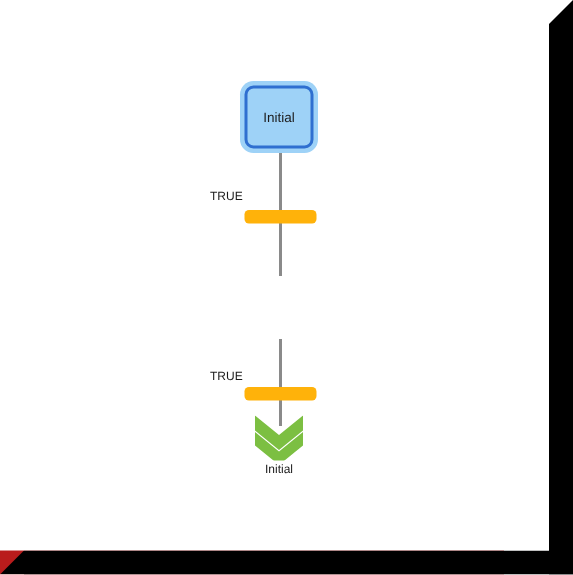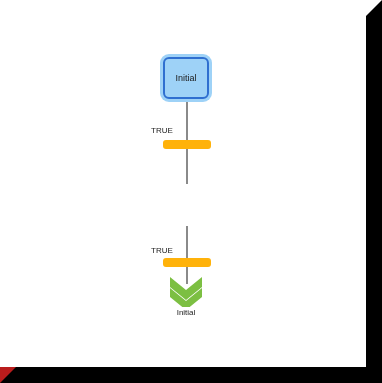--- a/index.html
+++ b/index.html
@@ -117,21 +117,20 @@
     position: absolute;
     background: #ffb20a;
     border-radius: 3px;
   }
   .transition-label {
     position: absolute;
     font-size: 8px;
     color: #1b1b1b;
     font-family: "Liberation Sans", sans-serif;
     white-space: nowrap;
-    margin-left: 11px;
   }
 
   
   .jump {
     position: absolute;
   }
   .jump-label {
     position: absolute;
     font-size: 8px;
     color: #1b1b1b;

